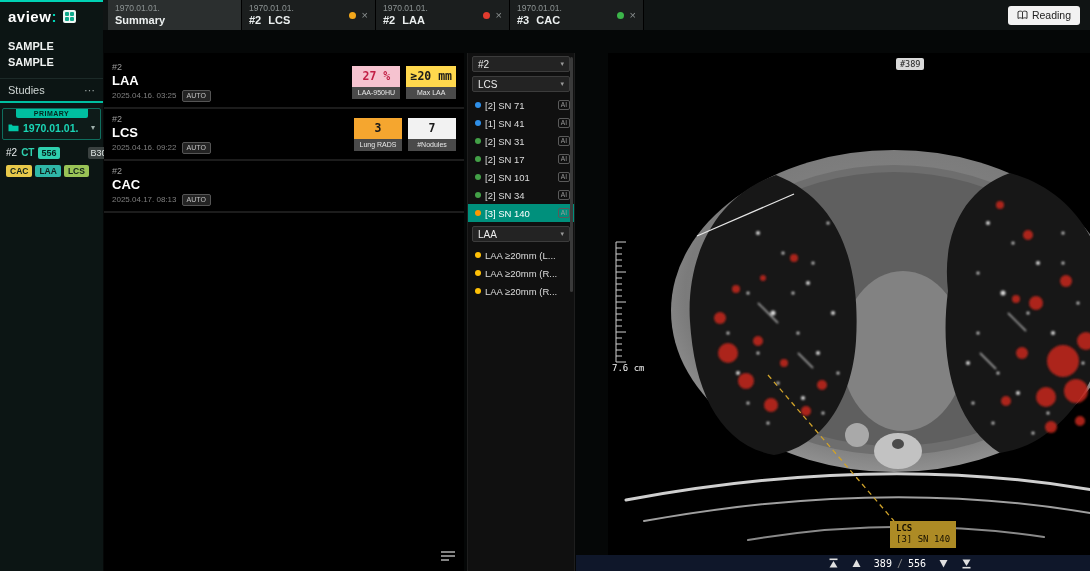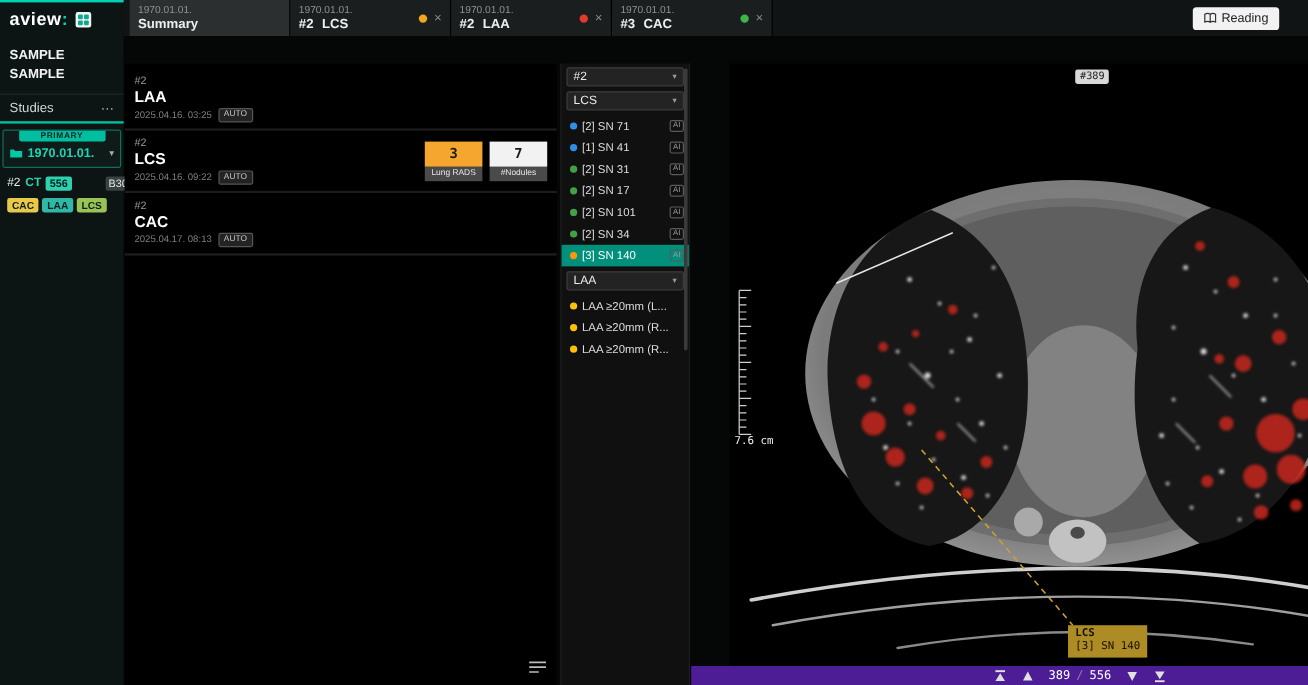--- a/index.html
+++ b/index.html
@@ -15,21 +15,21 @@
   .app-icon { width:13px; height:13px; background:#eef7f4; border-radius:2px; display:inline-grid; grid-template-columns:1fr 1fr; gap:1px; padding:2px; }
   .app-icon i { background:#0fa98c; border-radius:1px; }
   .tabs { display:flex; margin-left:5px; }
   .tab { width:134px; background:#1b1e1e; border-right:1px solid #000; display:flex; align-items:center; padding:0 7px; cursor:pointer; }
   .tab.active { background:#2b2f2f; }
   .tab-text { display:flex; flex-direction:column; line-height:1.15; }
   .tab-date { font-size:8.5px; color:#8d9494; }
   .tab-title { font-size:11px; font-weight:bold; color:#ecf0f0; word-spacing:4px; }
   .tab-dot { width:7px; height:7px; border-radius:50%; margin-left:auto; }
   .tab-close { color:#8a8f8f; font-size:11px; margin-left:6px; line-height:10px; }
-  .reading-btn { margin-left:auto; margin-right:24px; align-self:center; height:19px; background:#f2f2f2; color:#222; border:none; border-radius:3px; font-size:10.5px; font-family:inherit; display:flex; align-items:center; gap:4px; padding:0 9px; cursor:pointer; }
+  .reading-btn { margin-left:auto; margin-right:10px; align-self:center; height:19px; background:#f2f2f2; color:#222; border:none; border-radius:3px; font-size:10.5px; font-family:inherit; display:flex; align-items:center; gap:4px; padding:0 9px; cursor:pointer; }
 
   
   .sidebar { position:absolute; left:0; top:30px; width:103px; height:541px; background:#0c1514; }
   .patient-block { padding:9px 8px 7px; border-bottom:1px solid #1c2a28; }
   .patient-line { display:block; font-size:11px; font-weight:bold; color:#f0f3f2; line-height:1.45; }
   .studies-row { display:flex; align-items:center; justify-content:space-between; padding:5px 8px 4px; border-bottom:2px solid #00bfa0; }
   .studies-label { font-size:11px; color:#cfd6d4; }
   .studies-menu { font-size:11px; color:#9aa3a1; cursor:pointer; }
   .primary-card { margin:5px 2px 0; border:1px solid #0f6e5e; background:#0e1b19; border-radius:2px; padding-bottom:5px; cursor:pointer; }
   .primary-strip { display:block; margin:0 auto; width:72px; text-align:center; background:#00bfa0; color:#03241e; font-size:7px; font-weight:bold; letter-spacing:.5px; border-radius:0 0 2px 2px; padding:1px 0; }
@@ -78,21 +78,21 @@
   .f-scrollthumb { position:absolute; right:1px; top:4px; width:3px; height:235px; background:#3a3a3a; border-radius:2px; cursor:grab; }
 
   
   .viewer-panel { position:absolute; left:576px; top:53px; width:514px; height:502px; background:#000; overflow:hidden; cursor:crosshair;margin-left:32px; }
   .ct-svg { position:absolute; inset:0; }
   .slice-tag { position:absolute; left:288px; top:5px; background:#d9d9d9; color:#222; font-family:"DejaVu Sans Mono", monospace; font-size:8.5px; padding:1px 4px; border-radius:2px; }
   .ruler { position:absolute; left:4px; top:185px; }
   .ruler-label { position:absolute; left:4px; top:310px; font-size:9px; color:#f0f0f0; font-family:"DejaVu Sans Mono", monospace; }
   .annotation-label { position:absolute; left:282px; top:468px; background:#ad8b25; color:#161001; padding:2px 6px; font-family:"DejaVu Sans Mono", monospace; font-size:9px; line-height:1.25; cursor:pointer; }
   .annotation-label .mod { font-weight:bold; display:block; }
-  .viewer-toolbar { position:absolute; left:576px; top:555px; width:514px; height:16px; background:#4c1d95; display:flex; align-items:center; justify-content:flex-end; gap:12px; padding-right:118px; }
+  .viewer-toolbar { position:absolute; left:576px; top:555px; width:514px; height:16px; background:#0f172a; display:flex; align-items:center; justify-content:flex-end; gap:12px; padding-right:118px; }
   .nav-icon { width:11px; height:11px; display:inline-flex; cursor:pointer; }
   .slice-counter { font-size:10px; color:#fff; display:flex; gap:5px; font-family:"DejaVu Sans Mono", monospace; }
   .slice-counter .sep { color:#888; }
 </style>
 </head>
 <body>
 
 <div class="app">
 
   <header class="topbar">
@@ -181,20 +181,30 @@
   <section class="summary-panel">
 
     <article class="card">
       <div class="card-left">
         <span class="card-series">#2</span>
         <span class="card-title">LAA</span>
         <span class="card-meta">
           <span class="card-date">2025.04.16. 03:25</span>
           <span class="auto-badge">AUTO</span>
         </span>
+      </div>
+      <div class="card-metrics">
+        <div class="metric">
+          <div class="metric-value" style="background: rgb(246, 195, 208); color: rgb(194, 31, 69);">27 %</div>
+          <div class="metric-label">LAA-950HU</div>
+        </div>
+        <div class="metric">
+          <div class="metric-value" style="background: rgb(255, 216, 77); color: rgb(26, 26, 26);">≥20 mm</div>
+          <div class="metric-label">Max LAA</div>
+        </div>
       </div>
     </article>
 
     <article class="card">
       <div class="card-left">
         <span class="card-series">#2</span>
         <span class="card-title">LCS</span>
         <span class="card-meta">
           <span class="card-date">2025.04.16. 09:22</span>
           <span class="auto-badge">AUTO</span>

